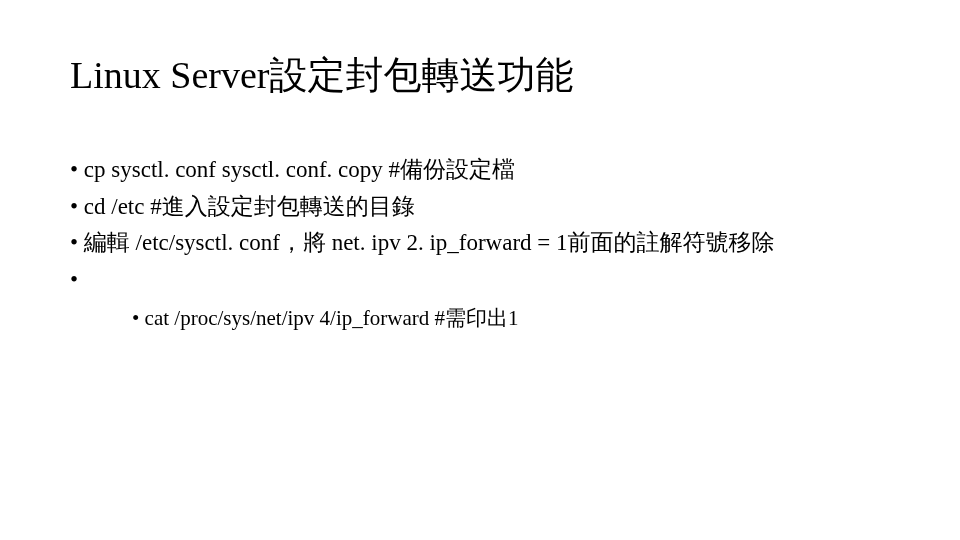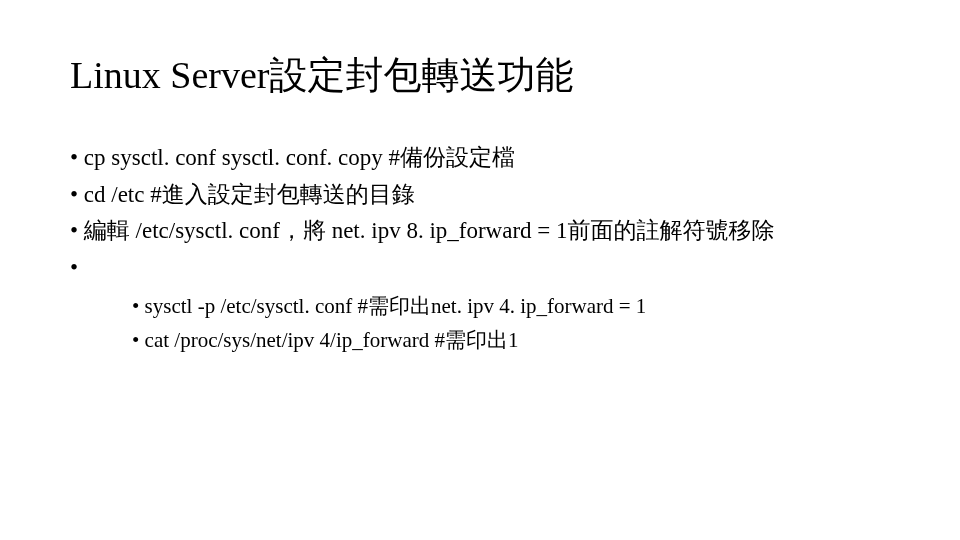--- a/index.html
+++ b/index.html
@@ -11,21 +11,21 @@
       width: 960px;
       height: 540px;
       background: #ffffff;
       font-family: "Times New Roman", "SimSun", "Microsoft JhengHei", serif;
       color: #000000;
       padding: 50px 70px 0 70px;
     }
     .title {
       font-size: 38px;
       font-weight: normal;
-      margin-bottom: 40px;
+      margin-bottom: 52px;
       letter-spacing: 0px;
     }
     .main-list {
       list-style: none;
       padding-left: 0;
     }
     .main-list > li {
       font-size: 23px;
       line-height: 1.5;
       margin-bottom: 2px;
@@ -52,20 +52,19 @@
     }
   </style>
 </head>
 <body>
 
 <h1 class="title">Linux Server設定封包轉送功能</h1>
 
 <ul class="main-list">
   <li>cp sysctl. conf sysctl. conf. copy  #備份設定檔</li>
   <li>cd /etc  #進入設定封包轉送的目錄</li>
-  <li>編輯 /etc/sysctl. conf，將 net. ipv 8. ip_forward = 1前面的註解符號移除</li>
+  <li>編輯 /etc/sysctl. conf，將 net. ipv 2. ip_forward = 1前面的註解符號移除</li>
   <li>
     <ul class="sub-list">
-      <li>sysctl -p /etc/sysctl. conf  #需印出net. ipv 4. ip_forward = 1</li>
       <li>cat /proc/sys/net/ipv 4/ip_forward  #需印出1</li>
     </ul>
   </li>
 </ul>
 
 </body></html>

